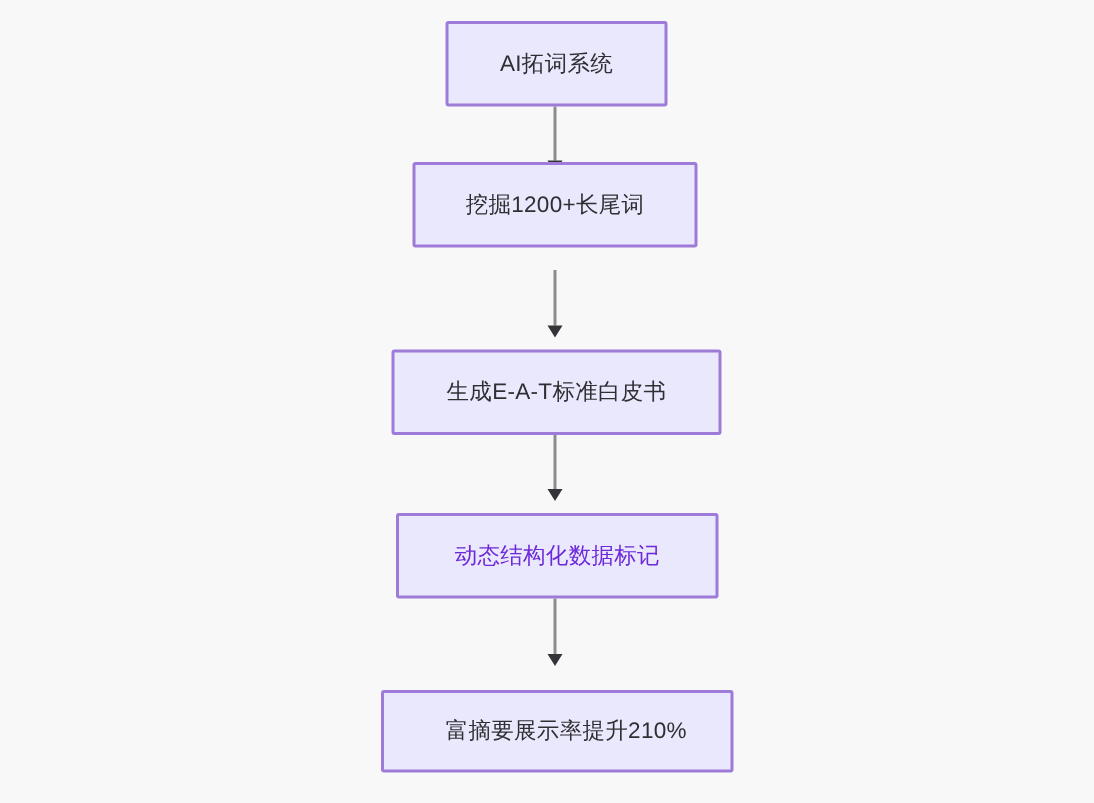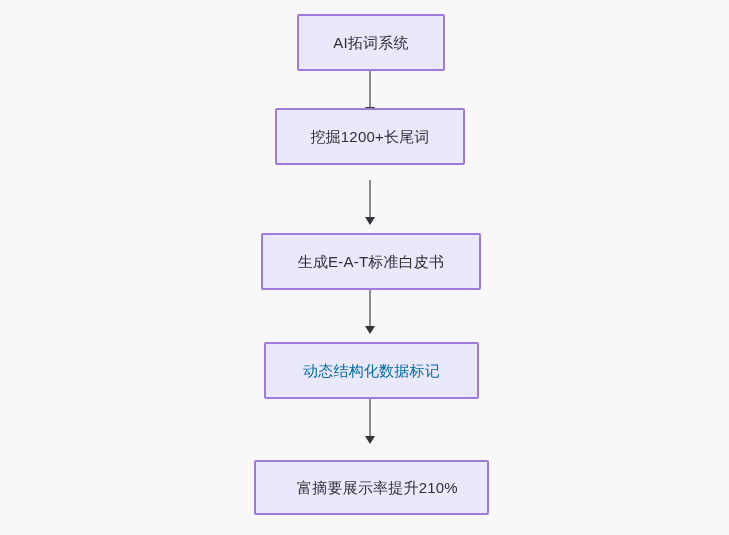--- a/index.html
+++ b/index.html
@@ -72,21 +72,21 @@
   <div class="flow-edge" style="left: 369px; top: 180px; height: 37px; background: rgb(140, 140, 140);"></div>
   <div class="flow-arrowhead" style="left: 365px; top: 217px; border-top-color: rgb(51, 51, 56);"></div>
 
   <div class="flow-node" style="left: 261px; top: 233px; width: 220px; height: 57px; background: rgb(234, 232, 252); border-color: rgb(158, 123, 216); color: rgb(47, 47, 51); align-items: center;">
     <span class="node-label">生成E-A-T标准白皮书</span>
   </div>
 
   <div class="flow-edge" style="left: 369px; top: 290px; height: 36px; background: rgb(140, 140, 140);"></div>
   <div class="flow-arrowhead" style="left: 365px; top: 326px; border-top-color: rgb(51, 51, 56);"></div>
 
-  <div class="flow-node" style="left: 264px; top: 342px; width: 215px; height: 57px; background: rgb(234, 232, 252); border-color: rgb(158, 123, 216); color: #0369a1;">
+  <div class="flow-node" style="left: 264px; top: 342px; width: 215px; height: 57px; background: rgb(234, 232, 252); border-color: rgb(158, 123, 216); color: #6d28d9;">
     <span class="node-label">动态结构化数据标记</span>
   </div>
 
   <div class="flow-edge" style="left: 369px; top: 399px; height: 37px; background: rgb(140, 140, 140);"></div>
   <div class="flow-arrowhead" style="left: 365px; top: 436px; border-top-color: rgb(51, 51, 56);"></div>
 
   <div class="flow-node" style="left: 254px; top: 460px; width: 235px; height: 55px; background: rgb(234, 232, 252); border-color: rgb(158, 123, 216); color: rgb(47, 47, 51); padding-left: 12px;">
     <span class="node-label">富摘要展示率提升210%</span>
   </div>
 

